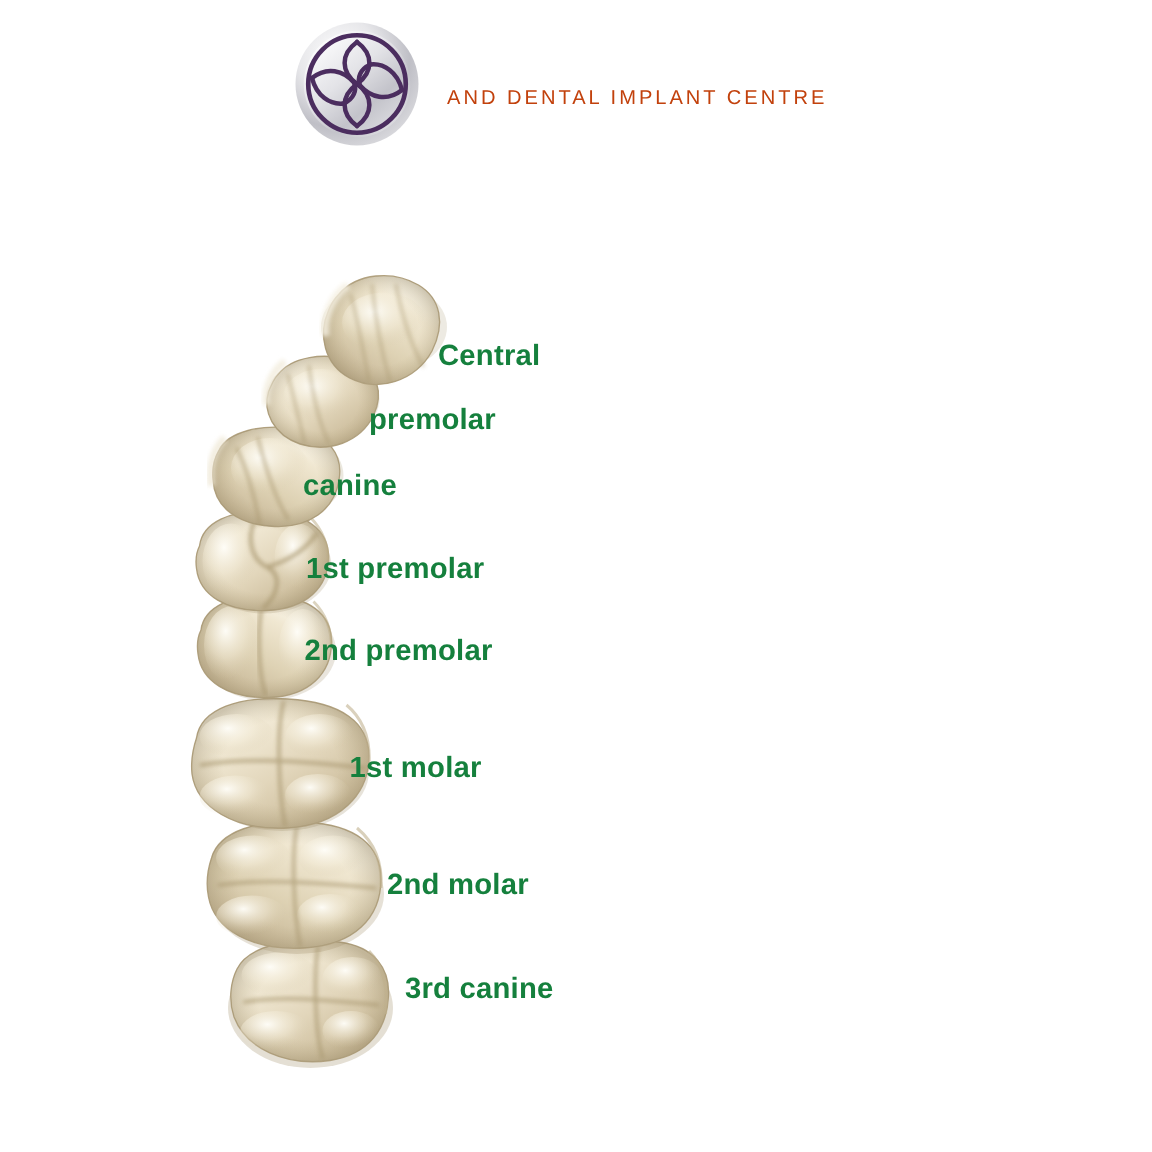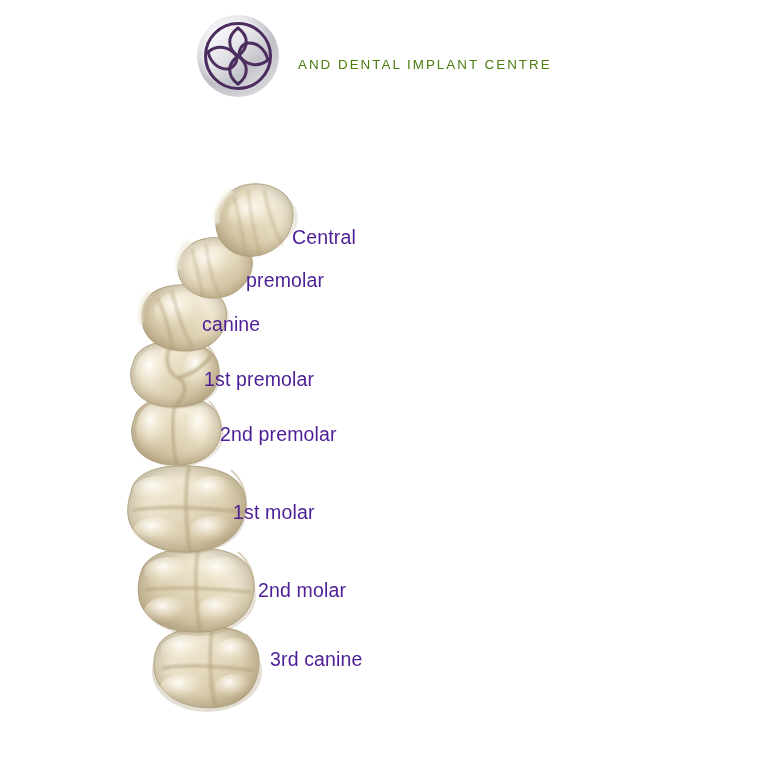--- a/index.html
+++ b/index.html
@@ -58,21 +58,21 @@
     font-weight: 700;
     color: #4b2d5f;
     letter-spacing: 1.15px;
     line-height: 1.08;
     white-space: nowrap;
   }
   .brand-tagline {
     font-family: "Liberation Sans", sans-serif;
     font-size: 13.4px;
     font-weight: 400;
-    color: #4d7c0f;
+    color: #c2410c;
     letter-spacing: 2.0px;
     line-height: 1.1;
     margin-top: 7px;
     white-space: nowrap;
   }
 
   
   .chart {
     position: absolute;
     left: 0;
@@ -80,22 +80,22 @@
     width: 768px;
     height: 768px;
   }
   .chart svg { display: block; }
 
   
   .tooth-label {
     position: absolute;
     font-family: "Liberation Sans", sans-serif;
     font-size: 19.5px;
-    font-weight: 400;
-    color: #4c1d95;
+    font-weight: 700;
+    color: #15803d;
     white-space: nowrap;
     letter-spacing: 0.15px;
     line-height: 1;
   }
 </style>
 </head>
 <body>
 
 <div id="page">
 
@@ -301,21 +301,21 @@
   </div>
 
   <div class="tooth-label" style="left:292px; top:228px;">Central</div>
 
   <div class="tooth-label" style="left:246px; top:271px;">premolar</div>
 
   <div class="tooth-label" style="left:202px; top:315px;">canine</div>
 
   <div class="tooth-label" style="left:204px; top:370px;">1st premolar</div>
 
-  <div class="tooth-label" style="left:220px; top:425px;">2nd premolar</div>
+  <div class="tooth-label" style="left:203px; top:425px;">2nd premolar</div>
 
   <div class="tooth-label" style="left:233px; top:503px;">1st molar</div>
 
   <div class="tooth-label" style="left:258px; top:581px;">2nd molar</div>
 
   <div class="tooth-label" style="left:270px; top:650px;">3rd canine</div>
 
 </div>
 
 </body></html>

